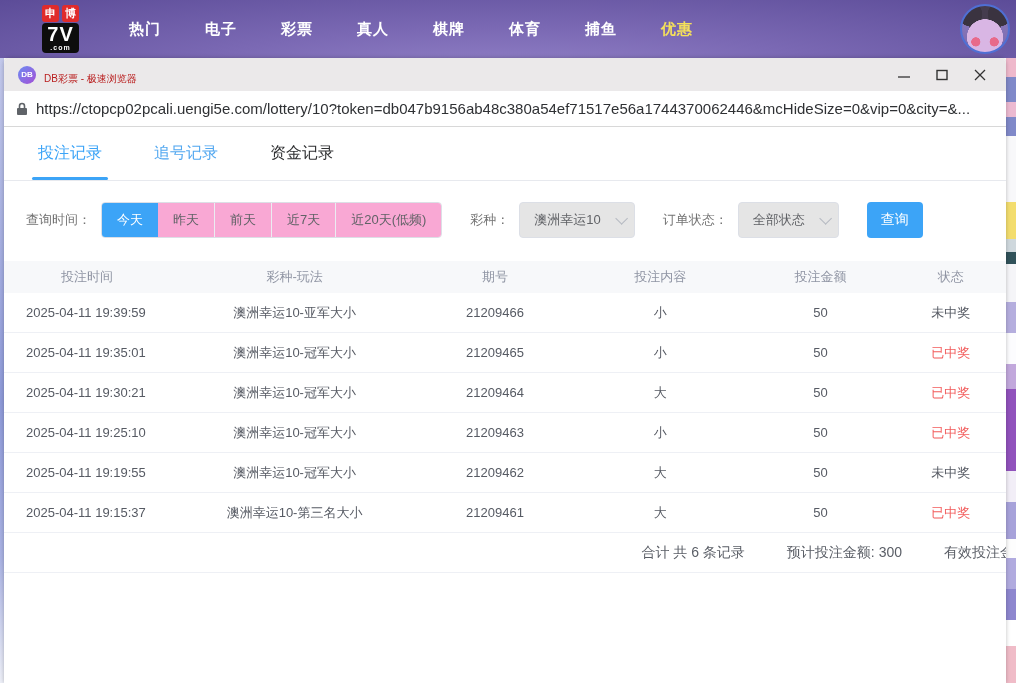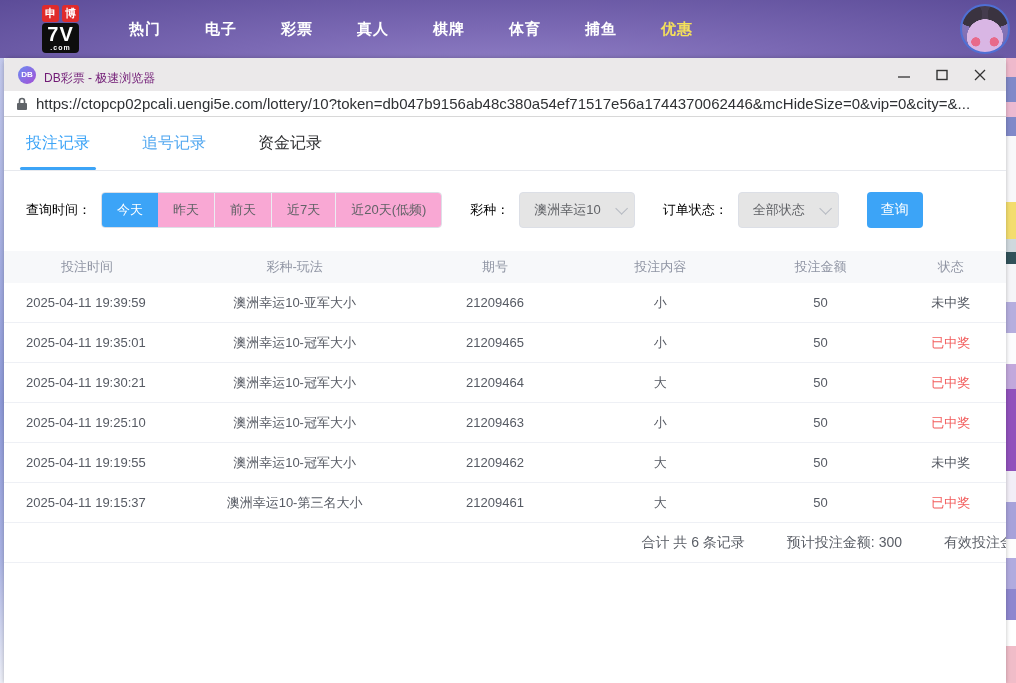--- a/index.html
+++ b/index.html
@@ -49,38 +49,38 @@
 
   
   .window { position:absolute; left:4px; top:58px; width:1002px; height:625px;
     background:#fff; border-radius:6px 6px 0 0; box-shadow:0 0 4px rgba(0,0,0,.25); }
   .titlebar { height:33px; background:#ebe9ea; border-radius:6px 6px 0 0;
     display:flex; align-items:center; padding:0 10px; }
   .db-icon { width:18px; height:18px; border-radius:50%;
     background:linear-gradient(135deg,#6d8cf2 0%, #a44fd6 100%);
     color:#fff; font-size:8px; font-weight:bold; display:flex; align-items:center; justify-content:center;
     margin:0 8px 0 4px; }
-  .win-title { font-size:12px; color:#701a75;margin-top:8px; }
+  .win-title { font-size:10px; color:#b91c1c;margin-top:8px; }
   .win-controls { margin-left:auto; display:flex; align-items:center; }
   .win-btn { width:32px; height:28px; display:flex; align-items:center; justify-content:center; cursor:pointer; margin-left:6px; }
-  .urlbar { height:26px; background:#fff; border-bottom:1px solid #d8d8d8;
+  .urlbar { height:36px; background:#fff; border-bottom:1px solid #d8d8d8;
     display:flex; align-items:center; padding:0 12px; cursor:text; }
   .url-text { font-size:15px; color:#2f3134; margin-left:8px; white-space:nowrap; overflow:hidden; }
 
   
   .content { position:relative; height:562px; background:#fff; overflow:hidden; }
-  .tabs { display:flex; padding-left:18px; border-bottom:1px solid #e7e9ee; height:54px; align-items:flex-end; }
+  .tabs { display:flex; padding-left:30px; border-bottom:1px solid #e7e9ee; height:54px; align-items:flex-end; }
   .tab { font-size:16px; padding:0 4px 16px; margin-right:44px; cursor:pointer; color:#303133; position:relative; }
   .tab.blue { color:#53a8f0; }
   .tab.active { color:#3ca4f7; }
   .tab.active::after { content:""; position:absolute; left:-2px; right:-2px; bottom:0; height:3px;
     border-radius:2px; background:#3ca4f7; }
 
   .filter-row { display:flex; align-items:center; padding-left:22px; margin-top:21px; height:36px; }
-  .f-label { font-size:13px; color:#000000; margin-right:10px; }
+  .f-label { font-size:13px; color:#737373; margin-right:10px; }
   .time-group { display:inline-flex; border:1px solid #dcdfe6; border-radius:4px; overflow:hidden; height:36px; align-items:stretch; }
   .time-opt { font-size:13px; color:#606266; padding:0 15px; display:flex; align-items:center; cursor:pointer; background:#f9a8d4; border-left:1px solid #ebedf1; }
   .time-opt:first-child { border-left:none; }
   .time-opt.active { background:#3ca4f7; color:#fff; border-left:none; }
   .time-opt.active + .time-opt { border-left:none; }
   .select-box { height:36px; border:1px solid #dcdfe6; border-radius:4px; background:#e5e5e5;
     display:flex; align-items:center; padding:0 10px 0 14px; cursor:pointer; }
   .select-value { font-size:13px; color:#606266; margin-right:14px; }
   .chevron { width:9px; height:9px; border-right:1.5px solid #b6bac2; border-bottom:1.5px solid #b6bac2;
     transform:rotate(45deg) translateY(-3px); }

